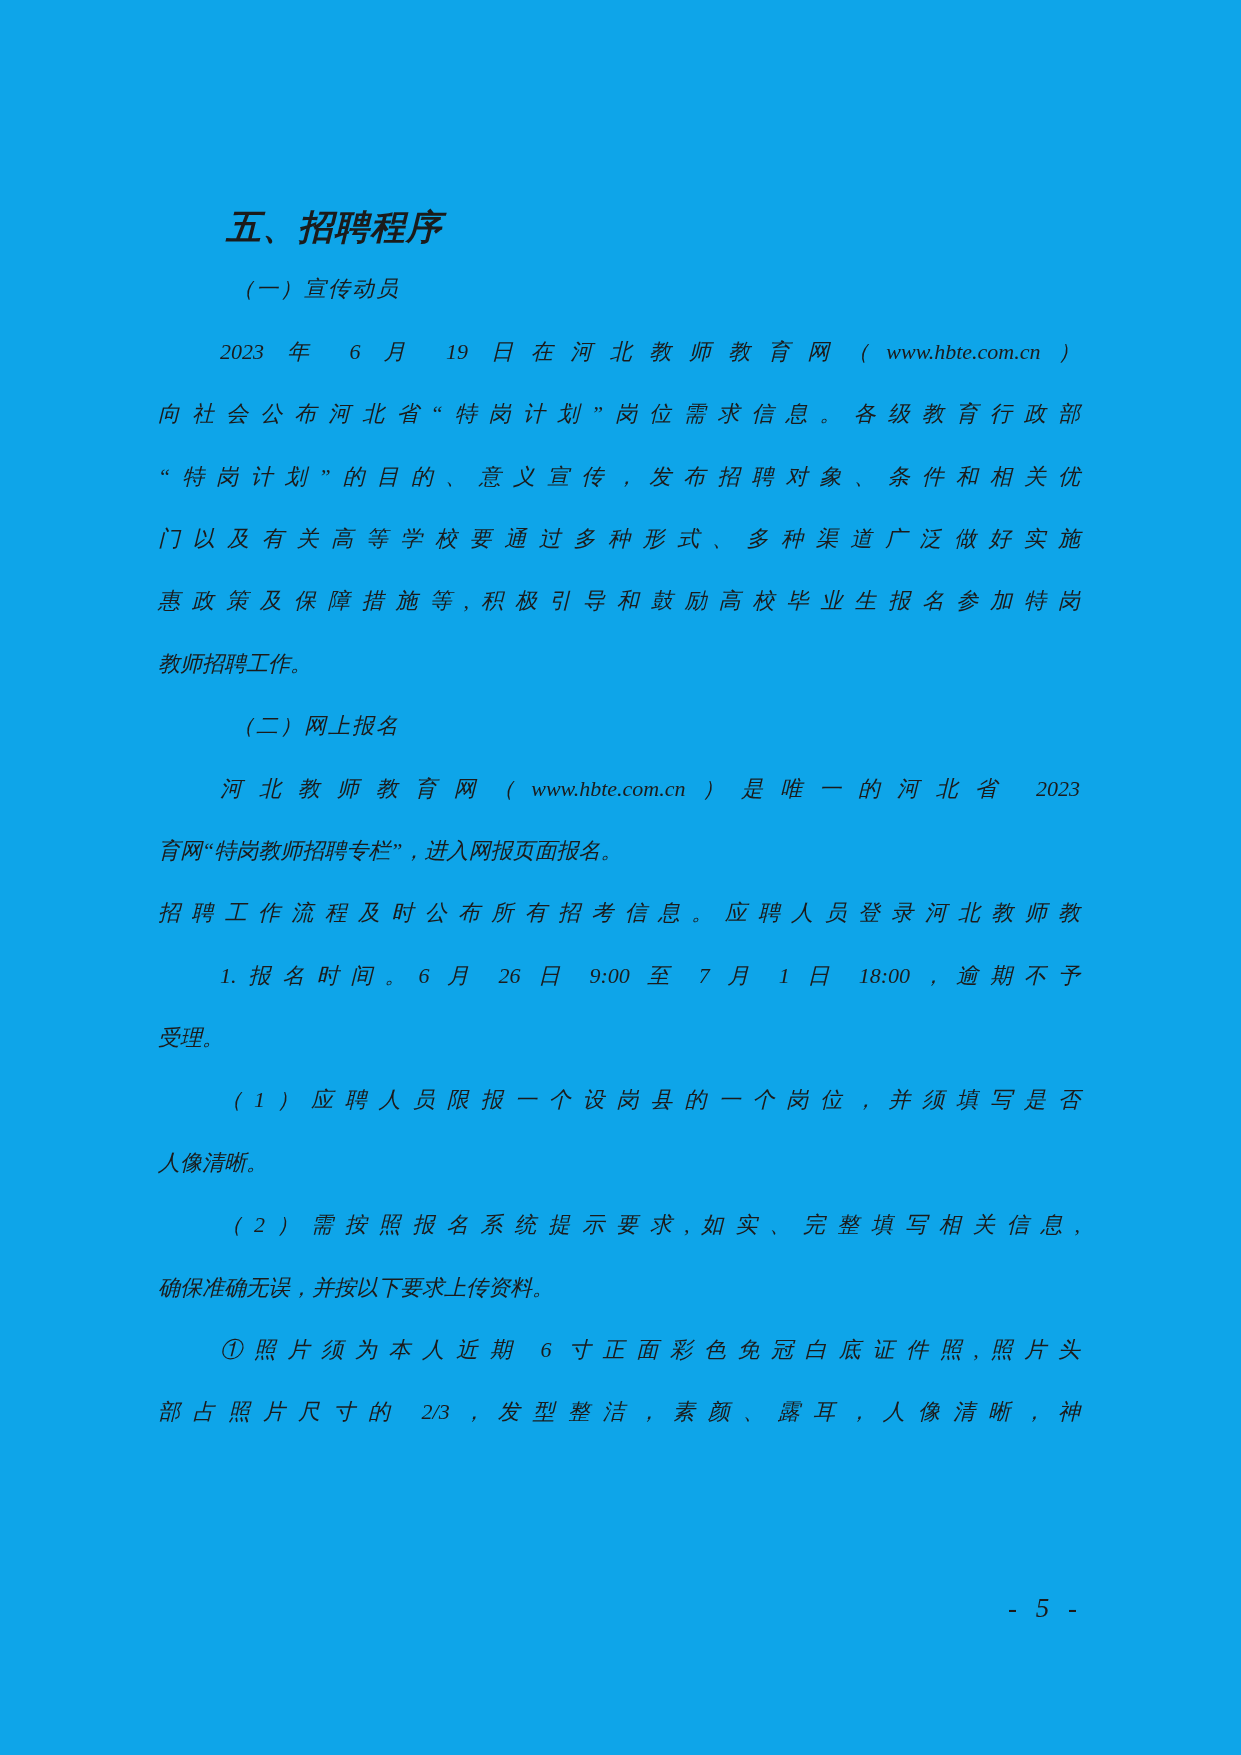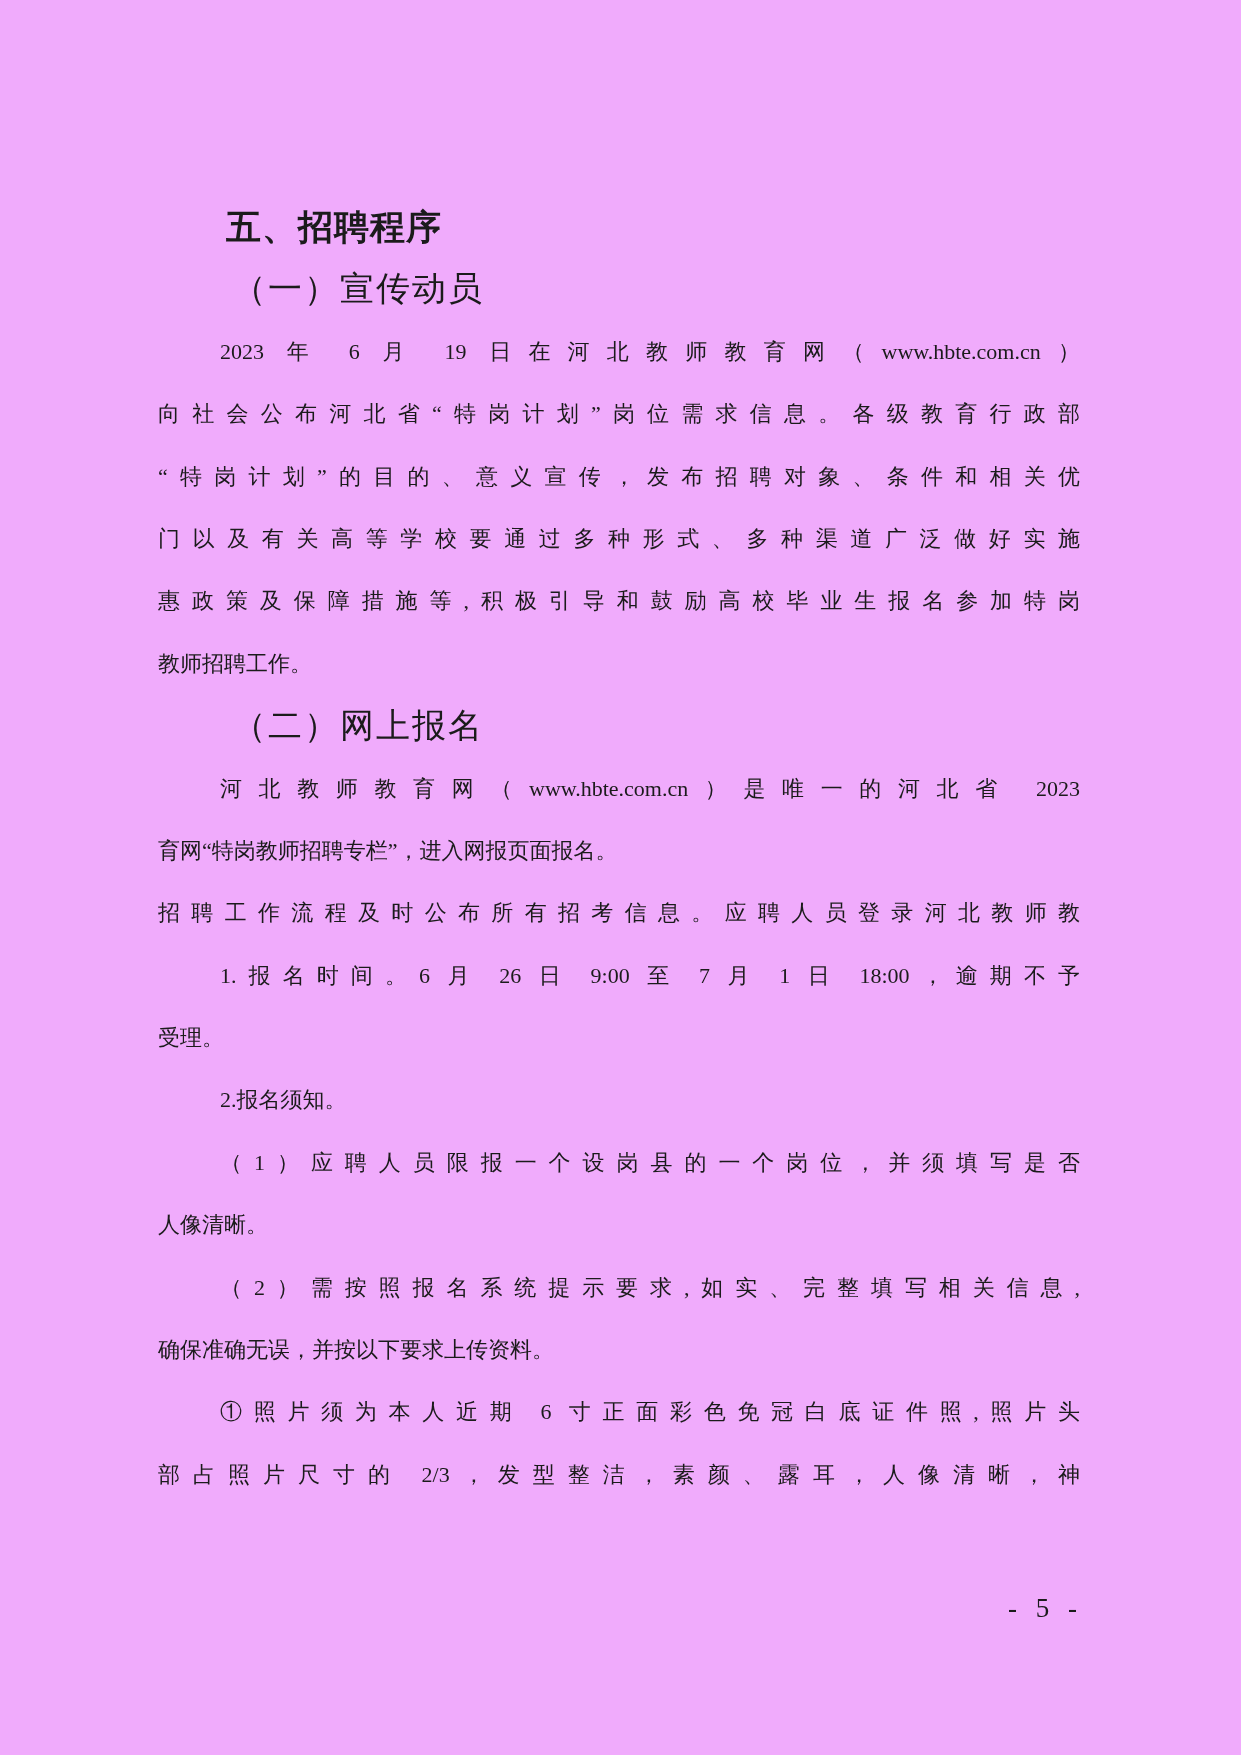--- a/index.html
+++ b/index.html
@@ -4,24 +4,25 @@
 <style>
   html, body {
     margin: 0;
     padding: 0;
     background: #e8e8e8;
   }
   .page {
     position: relative;
     width: 1241px;
     height: 1755px;
-    background: #f0abfc;
+    background: #0ea5e9;
     color: #1b1b1b;
     font-family: "Liberation Serif", serif;
     overflow: hidden;
+    font-style: italic;
   }
   .doc {
     position: absolute;
     left: 158px;
     top: 196px;
     width: 922px;
   }
   .ln {
     font-size: 22px;
     line-height: 62.4px;
@@ -41,21 +42,21 @@
   
   .h1 {
     font-family: "Liberation Sans", sans-serif;
     font-weight: 700;
     font-size: 35px;
     text-indent: 68px;
     letter-spacing: 1px;
   }
   
   .h2 {
-    font-size: 34px;
+    font-size: 22px;
     text-indent: 74px;
     letter-spacing: 2px;
   }
   .pageno {
     position: absolute;
     right: 158px;
     top: 1586px;
     font-size: 27px;
     line-height: 44px;
     letter-spacing: 6px;
@@ -75,21 +76,20 @@
     <div class="ln just">“特岗计划”的目的、意义宣传，发布招聘对象、条件和相关优</div>
     <div class="ln just">门以及有关高等学校要通过多种形式、多种渠道广泛做好实施</div>
     <div class="ln just">惠政策及保障措施等,积极引导和鼓励高校毕业生报名参加特岗</div>
     <div class="ln">教师招聘工作。</div>
     <div class="ln h2">（二）网上报名</div>
     <div class="ln just ind">河北教师教育网（www.hbte.com.cn）是唯一的河北省 2023</div>
     <div class="ln">育网“特岗教师招聘专栏”，进入网报页面报名。</div>
     <div class="ln just">招聘工作流程及时公布所有招考信息。应聘人员登录河北教师教</div>
     <div class="ln just ind">1.报名时间。6 月 26 日 9:00 至 7 月 1 日 18:00，逾期不予</div>
     <div class="ln">受理。</div>
-    <div class="ln ind">2.报名须知。</div>
     <div class="ln just ind">（1）应聘人员限报一个设岗县的一个岗位，并须填写是否</div>
     <div class="ln">人像清晰。</div>
     <div class="ln just ind">（2）需按照报名系统提示要求,如实、完整填写相关信息,</div>
     <div class="ln">确保准确无误，并按以下要求上传资料。</div>
     <div class="ln just ind">①照片须为本人近期 6 寸正面彩色免冠白底证件照,照片头</div>
     <div class="ln just">部占照片尺寸的 2/3，发型整洁，素颜、露耳，人像清晰，神</div>
   </div>
   <div class="pageno">- 5 -</div>
 </div>
 

